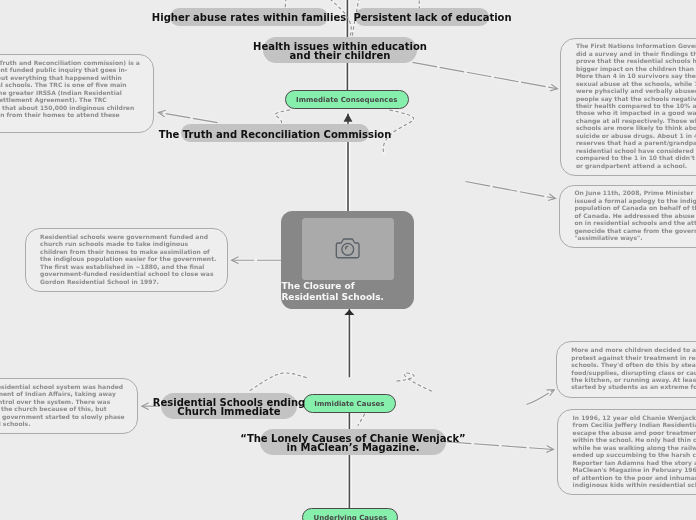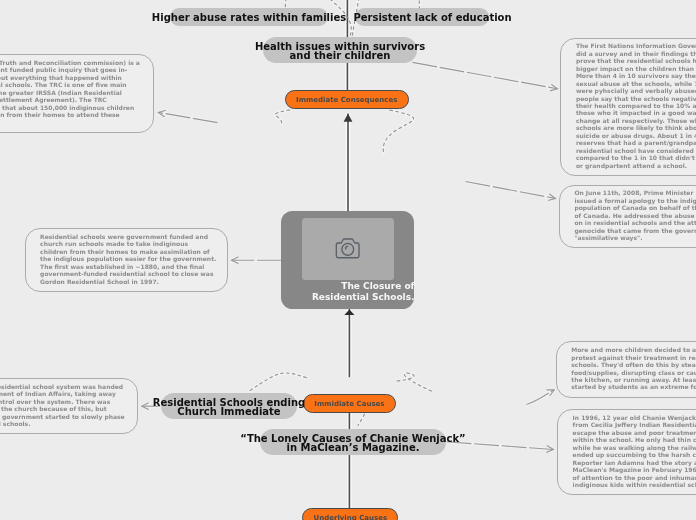--- a/index.html
+++ b/index.html
@@ -3,27 +3,27 @@
 <meta charset="utf-8">
 <style>
   html,body{margin:0;padding:0;}
   body{width:696px;height:520px;overflow:hidden;background:#ececec;
        font-family:"DejaVu Sans",sans-serif;-webkit-font-smoothing:antialiased;}
   #canvas{position:relative;width:696px;height:520px;overflow:hidden;}
   svg.links{position:absolute;left:0;top:0;width:696px;height:520px;overflow:visible;}
   .node{position:absolute;box-sizing:border-box;display:flex;align-items:center;justify-content:center;
         text-align:center;font-weight:bold;color:#111;white-space:pre;padding-top:2px;}
   .pill{background:#c3c3c3;border-radius:30px;font-size:10px;line-height:9px;}
-  .pill-white{background:#f97316;border:1.4px solid #4a4a4a;border-radius:30px;font-size:7px;line-height:9px;color:#494949;}
+  .pill-white{background:#86efac;border:1.4px solid #4a4a4a;border-radius:30px;font-size:7px;line-height:9px;color:#494949;}
   .note{position:absolute;box-sizing:border-box;background:#eeeeee;border:1px solid #ababab;
         border-radius:15px;color:#8d8d8d;font-size:6px;line-height:7.45px;font-weight:bold;
         padding:3.9px 14.6px 5.6px;white-space:pre;}
   .imgnode{position:absolute;background:#878787;border-radius:11.5px;box-sizing:border-box;}
   .imgnode .ph{position:absolute;background:#aaaaaa;border-radius:3.5px;}
-  .imgnode .cap{position:absolute;left:0;right:0;text-align:right;color:#f7f7f7;font-weight:bold;
+  .imgnode .cap{position:absolute;left:0;right:8px;text-align:left;color:#f7f7f7;font-weight:bold;
                 font-size:9px;line-height:10.9px;white-space:pre;}
 </style>
 </head>
 <body>
 
 <div id="canvas">
 
   <svg class="links" viewBox="0 0 696 520">
     <defs>
       <path id="p-trunk-top" d="M347.4 0 L347.4 90"></path>
@@ -107,25 +107,26 @@
       <use href="#p-c-church"></use>
       <use href="#p-c-protests"></use>
       <use href="#p-c-chanie"></use>
     </g>
   </svg>
 
   <div class="node pill" style="left:170px;top:7.5px;width:158px;height:18px;">Higher abuse rates within families</div>
 
   <div class="node pill" style="left:355px;top:7.5px;width:134px;height:18px;padding-left:21px;">Persistent lack of education</div>
 
-  <div class="node pill" style="left:263px;top:37px;width:154px;height:26px;">Health issues within survivors
+  <div class="node pill" style="left:263px;top:37px;width:154px;height:26px;">Health issues within education
 and their children</div>
 
   <div class="node pill-white" style="left:284.7px;top:89.6px;width:124.1px;height:19.3px;">Immediate Consequences</div>
 
+  <div class="node pill" style="left:181px;top:124px;width:188px;height:18px;">The Truth and Reconciliation Commission</div>
 
 
   <div class="imgnode" style="left:281.4px;top:211.4px;width:133.1px;height:98px;">
     <div class="ph" style="left:20.6px;top:6.6px;width:92.2px;height:61.8px;">
       <svg width="93" height="62" viewBox="0 0 93 62" style="display:block;position:absolute;left:0;top:0;">
         <g fill="none" stroke="#5a6068" stroke-width="1.35" stroke-linejoin="round" stroke-linecap="round">
           <path d="M36.1 25 L39.2 25 L41.6 21 L50.4 21 L52.8 25 L55.2 25
                    A1.8 1.8 0 0 1 57 26.8 L57 38 A1.8 1.8 0 0 1 55.2 39.75 L36.1 39.75
                    A1.8 1.8 0 0 1 34.3 38 L34.3 26.8 A1.8 1.8 0 0 1 36.1 25 Z"></path>
           <circle cx="45.75" cy="31.3" r="5.9"></circle>

